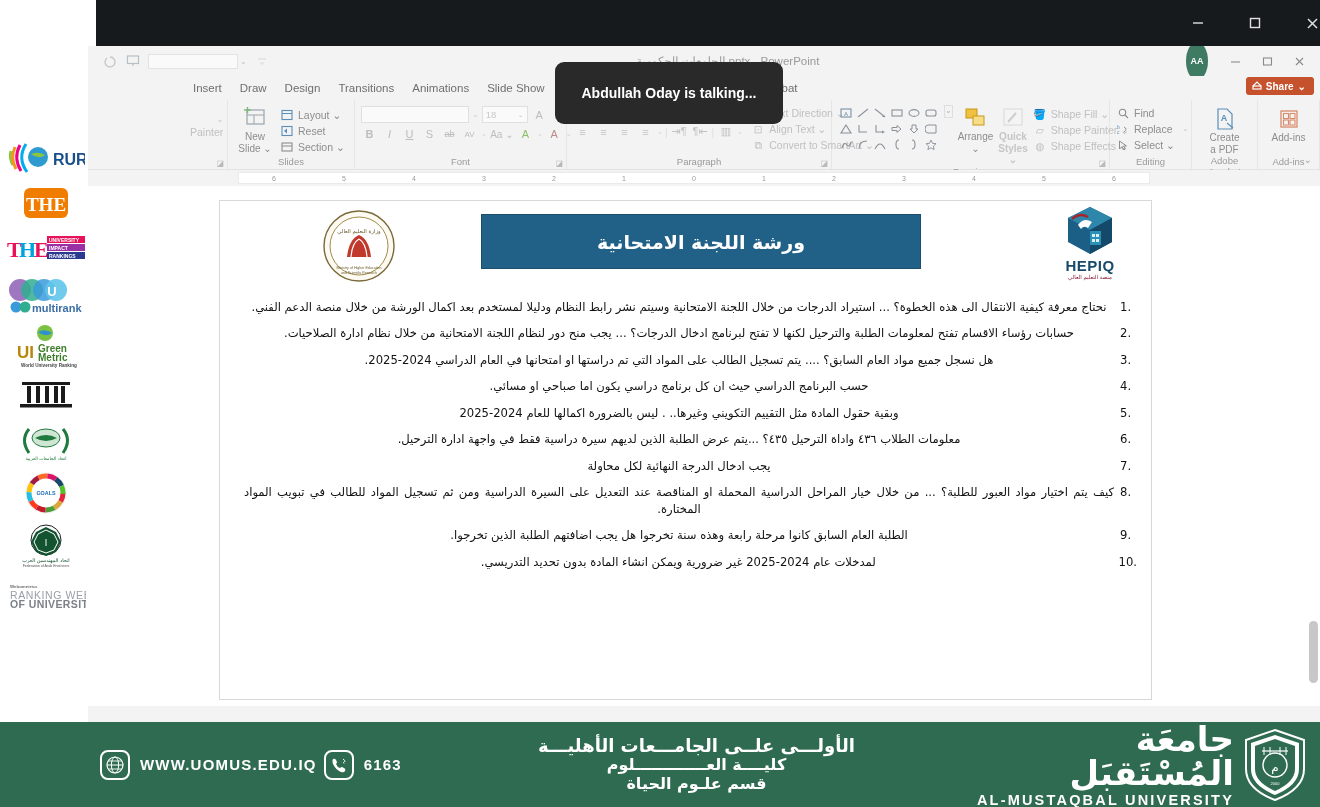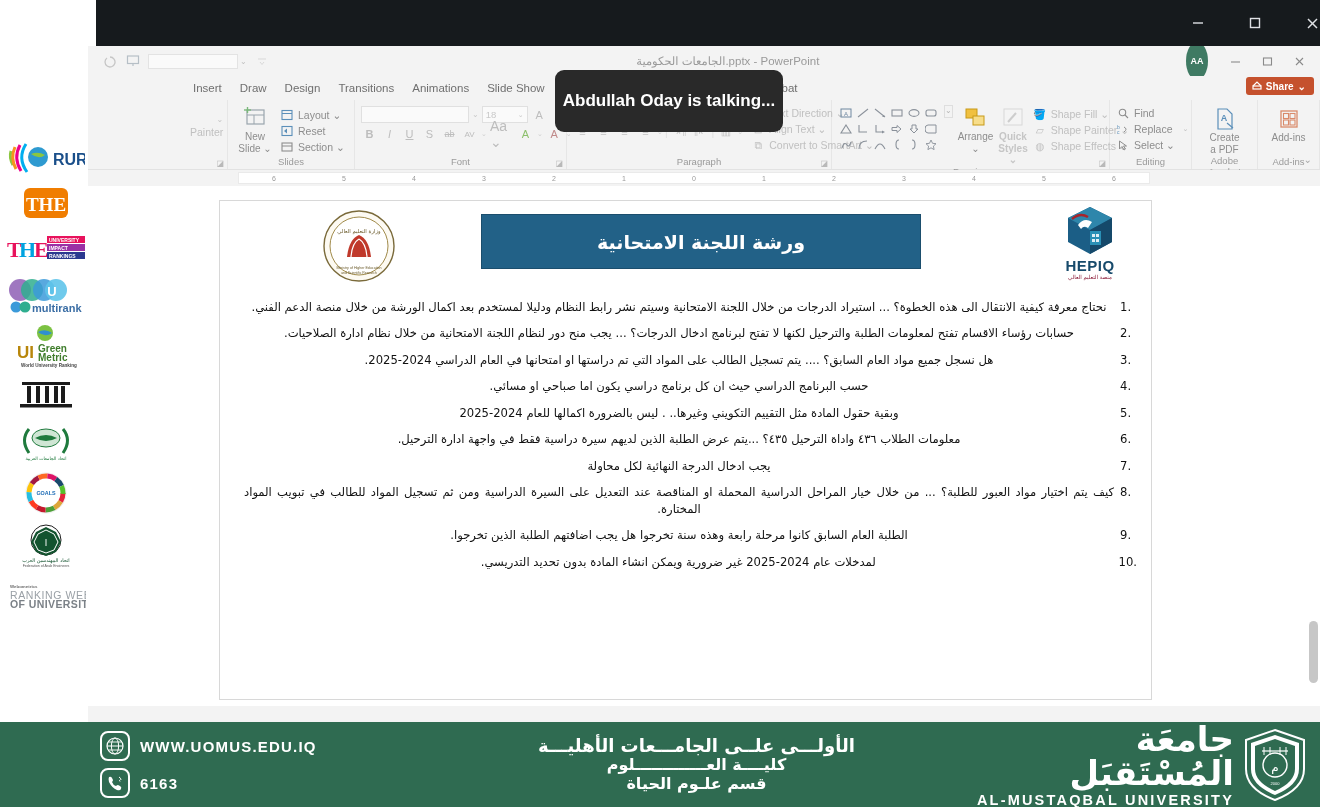--- a/index.html
+++ b/index.html
@@ -133,32 +133,32 @@
   }
   .bullet .num { flex: 0 0 auto; min-width: 17px; text-align: left; direction: ltr; }
   .bullet .txt { flex: 1; text-align: justify; text-align-last: center; }
 
   
   .vscroll { position: absolute; right: 2px; top: 170px; width: 9px; height: 340px; }
   .vthumb { position: absolute; left: 0; top: 265px; width: 9px; height: 62px; background: #c7c7c7; border-radius: 5px; }
 
   
   .toast {
-    position: absolute; left: 555px; top: 70px; width: 228px; height: 62px;
+    position: absolute; left: 555px; top: 62px; width: 228px; height: 62px;
     background: #292929; border-radius: 9px; display: flex; align-items: center;
-    justify-content: center; color: #fff; font-size: 17px; font-weight: bold;
+    justify-content: center; color: #fff; font-size: 14px; font-weight: bold;
     z-index: 50;
   }
 
   
   .banner {
     position: absolute; left: 88px; top: 722px; width: 1232px; height: 85px;
     background: #2f6b51; display: flex; align-items: center;
   }
-  .banner-left { width: 330px; padding-left: 12px; display: flex; flex-direction: column; gap: 7px; }
+  .banner-left { width: 330px; padding-left: 12px; display: flex; flex-direction: row; gap: 7px; }
   .binfo { display: flex; align-items: center; gap: 10px; }
   .bchip {
     width: 30px; height: 30px; border: 2px solid #fff; border-radius: 8px;
     display: flex; align-items: center; justify-content: center; color: #fff; font-size: 13px;
   }
   .btext { color: #fff; font-size: 15px; font-weight: bold; letter-spacing: 1.2px; }
   .banner-mid { flex: 1; text-align: center; color: #fff; direction: rtl;
                 font-family: "DejaVu Sans", sans-serif; line-height: 1.15; }
   .bm1 { font-size: 18px; font-weight: bold; letter-spacing: 1px; }
   .bm2 { font-size: 16px; font-weight: bold; letter-spacing: 1px; }
@@ -471,21 +471,21 @@
             <span class="ficon">A</span>
           </div>
           <div class="fontrow">
             <span class="ficon" style="font-weight:bold;">B</span>
             <span class="ficon" style="font-style:italic;">I</span>
             <span class="ficon" style="text-decoration:underline;">U</span>
             <span class="ficon">S</span>
             <span class="ficon" style="text-decoration:line-through;font-size:9px;">ab</span>
             <span class="ficon" style="font-size:8px;">AV</span>
             <span style="color:#cfcfcf;font-size:7px;">⌄</span>
-            <span class="ficon" style="font-size:14px;width:24px;">Aa ⌄</span>
+            <span class="ficon" style="font-size:10px;width:24px;">Aa ⌄</span>
             <span class="ficon" style="color:#8cbf6b;">A</span>
             <span style="color:#cfcfcf;font-size:7px;">⌄</span>
             <span class="ficon" style="color:#c08a8a;">A</span>
             <span style="color:#cfcfcf;font-size:7px;">⌄</span>
           </div>
         </div>
         <div class="rgroup-label">Font</div>
         <span class="dlg">◪</span>
       </div>
 

